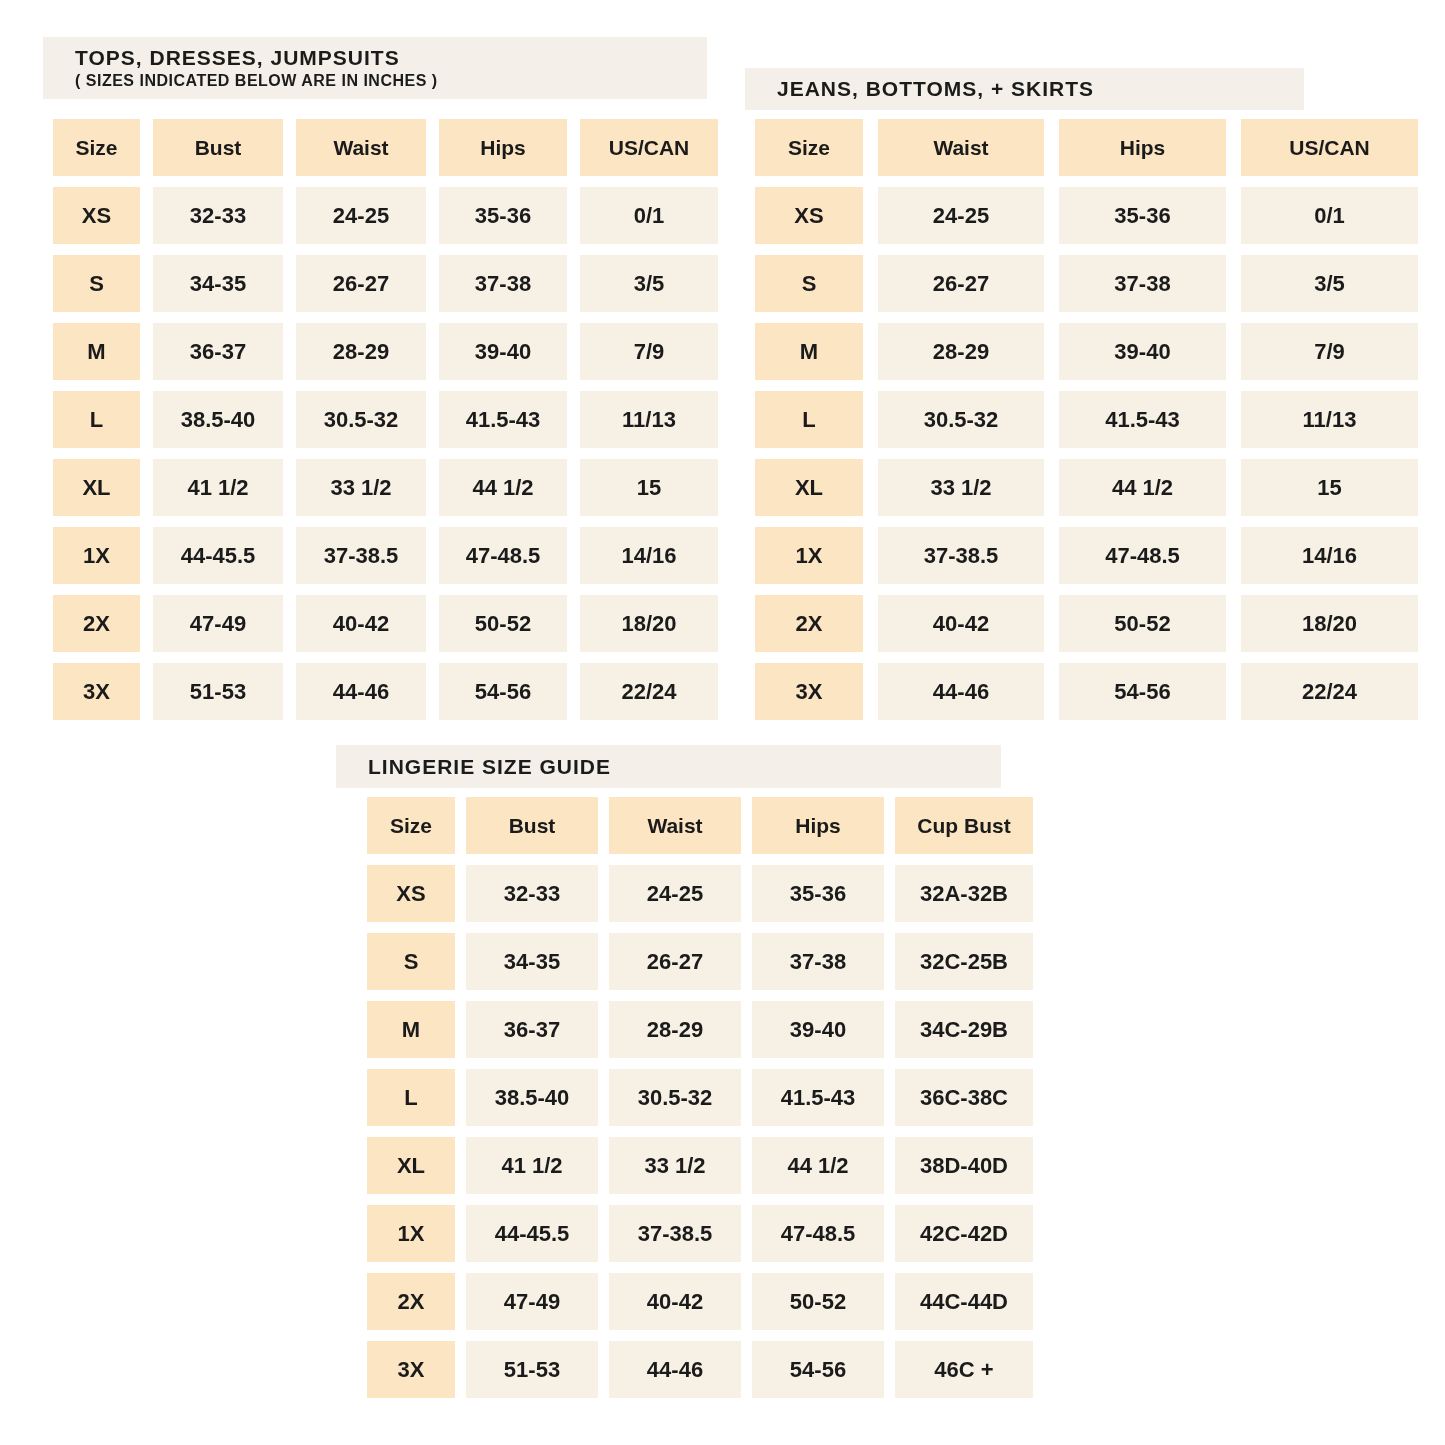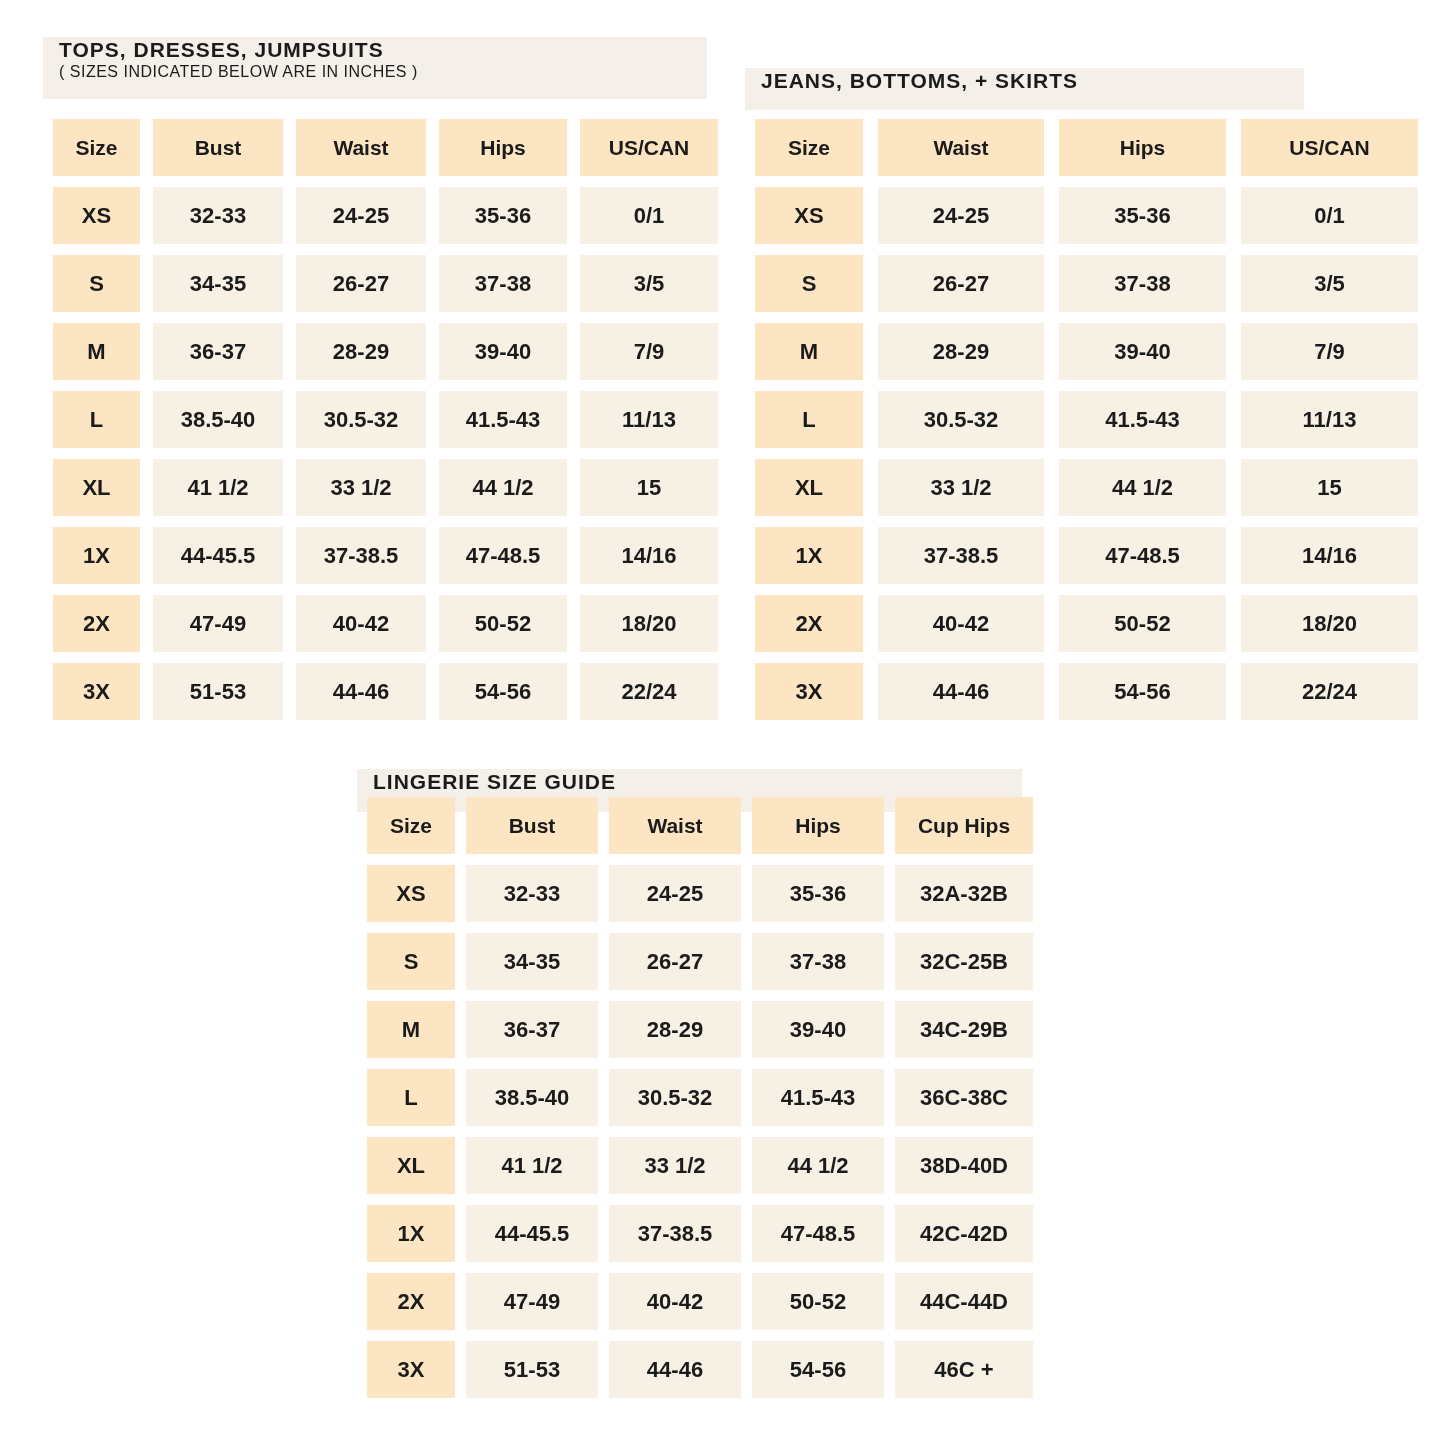--- a/index.html
+++ b/index.html
@@ -20,32 +20,33 @@
     position: relative;
     overflow: hidden;
   }
   .sheet { position: absolute; inset: 0; }
 
   .band {
     position: absolute;
     background: var(--title-band-bg);
     display: flex;
     flex-direction: column;
-    padding-left: 16px;
+    justify-content: center;
+    padding-left: 32px;
   }
   .band .title {
     font-size: 21px;
     font-weight: 700;
     letter-spacing: 1px;
     line-height: 1.2;
     white-space: nowrap;
   }
   .band .subtitle {
     font-size: 16px;
-    font-weight: 400;
+    font-weight: 700;
     letter-spacing: 0.5px;
     line-height: 1.25;
     white-space: nowrap;
   }
 
   .grid {
     position: absolute;
     display: grid;
     grid-auto-rows: 57px;
     row-gap: 11px;
@@ -62,21 +63,21 @@
     column-gap: 15px;
   }
   #grid-lingerie {
     left: 357px; top: 797px;
     grid-template-columns: 88px 132px 132px 132px 138px;
     column-gap: 11px;
   }
 
   #band-tops     { left: 43px;  top: 37px;  width: 664px; height: 62px; }
   #band-jeans    { left: 745px; top: 68px;  width: 559px; height: 42px; }
-  #band-lingerie { left: 357px; top: 745px; width: 665px; height: 43px; margin-top: 24px; }
+  #band-lingerie { left: 336px; top: 745px; width: 665px; height: 43px; }
 
   .cell {
     display: flex;
     align-items: center;
     justify-content: center;
     background: var(--data-cell-bg);
     font-weight: 700;
     font-size: 22px;
     white-space: nowrap;
   }
@@ -188,21 +189,21 @@
 
   <section>
     <div class="band" id="band-lingerie">
       <div class="title">LINGERIE SIZE GUIDE</div>
     </div>
     <div class="grid" id="grid-lingerie">
         <div class="cell header">Size</div>
         <div class="cell header">Bust</div>
         <div class="cell header">Waist</div>
         <div class="cell header">Hips</div>
-        <div class="cell header">Cup Hips</div>
+        <div class="cell header">Cup Bust</div>
         <div class="cell size">XS</div>
         <div class="cell data">32-33</div>
         <div class="cell data">24-25</div>
         <div class="cell data">35-36</div>
         <div class="cell data">32A-32B</div>
         <div class="cell size">S</div>
         <div class="cell data">34-35</div>
         <div class="cell data">26-27</div>
         <div class="cell data">37-38</div>
         <div class="cell data">32C-25B</div>

